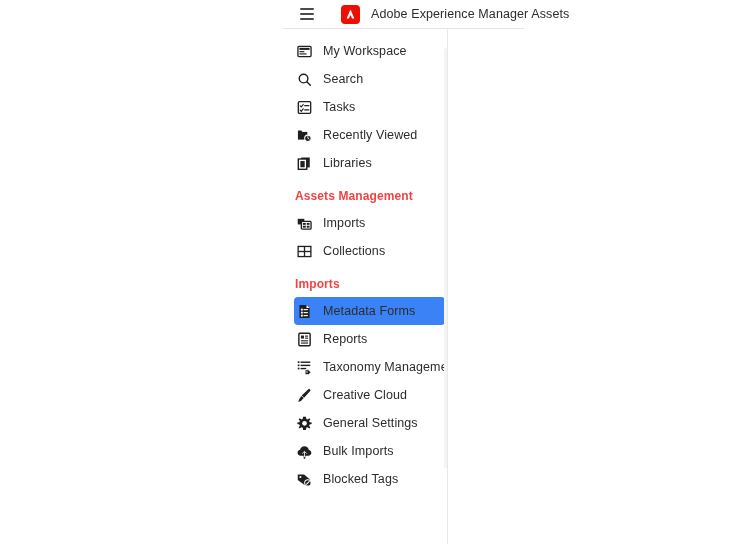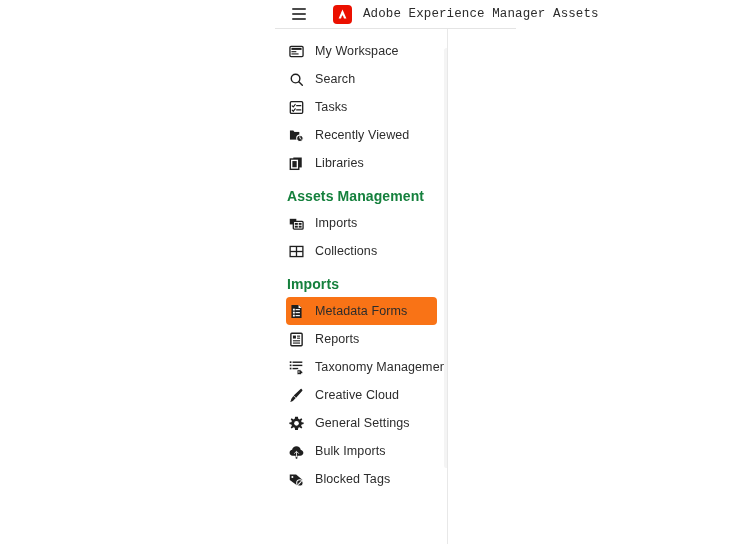--- a/index.html
+++ b/index.html
@@ -21,32 +21,31 @@
     left: 275px;
     top: 0;
     width: 241px;
     height: 544px;
     background: #ffffff;
   }
 
   
   .header {
     position: absolute;
-    left: 0;
+    left: 8px;
     top: 0;
     width: 241px;
     height: 29px;
     background: #ffffff;
     border-bottom: 1px solid #e4e4e4;
     box-sizing: border-box;
     display: flex;
     align-items: center;
     white-space: nowrap;
     overflow: visible;
-    font-family: Liberation Mono, monospace;
   }
 
   .hamburger-btn {
     width: 26px;
     height: 26px;
     margin-left: 11px;
     display: flex;
     flex-direction: column;
     align-items: center;
     justify-content: center;
@@ -95,21 +94,21 @@
     left: 516px;
     top: 28px;
     width: 0px;
     height: 1px;
     background: #e4e4e4;
   }
 
   
   .nav-panel {
     position: absolute;
-    left: 0;
+    left: 8px;
     top: 29px;
     width: 173px;
     height: 515px;
     background: #ffffff;
     overflow: hidden;
   }
 
   .nav-scroll {
     position: absolute;
     left: 0;
@@ -124,21 +123,21 @@
     height: 28px;
     margin: 0 11px 0 11px;
     border-radius: 4px;
     display: flex;
     align-items: center;
     cursor: pointer;
     padding-left: 0px;
     box-sizing: border-box;
   }
   .nav-item.selected {
-    background: #f97316;
+    background: #3b82f6;
   }
 
   .nav-icon {
     width: 18px;
     height: 18px;
     margin-left: 1px;
     display: flex;
     align-items: center;
     justify-content: center;
     flex: none;
@@ -152,23 +151,23 @@
     color: #2c2c2c;
     white-space: nowrap;
     letter-spacing: 0.1px;
   }
 
   .nav-section-title {
     height: 26px;
     margin: 6px 11px 0px 11px;
     display: flex;
     align-items: center;
-    font-size: 14px;
+    font-size: 12px;
     font-weight: bold;
-    color: #15803d;
+    color: #ef4444;
     letter-spacing: 0.1px;
     padding-left: 1px;
   }
 
   .nav-group { margin-top: 0px; }
   .nav-group.spaced { margin-top: 2px; }
 
   
   .panel-divider {
     position: absolute;

